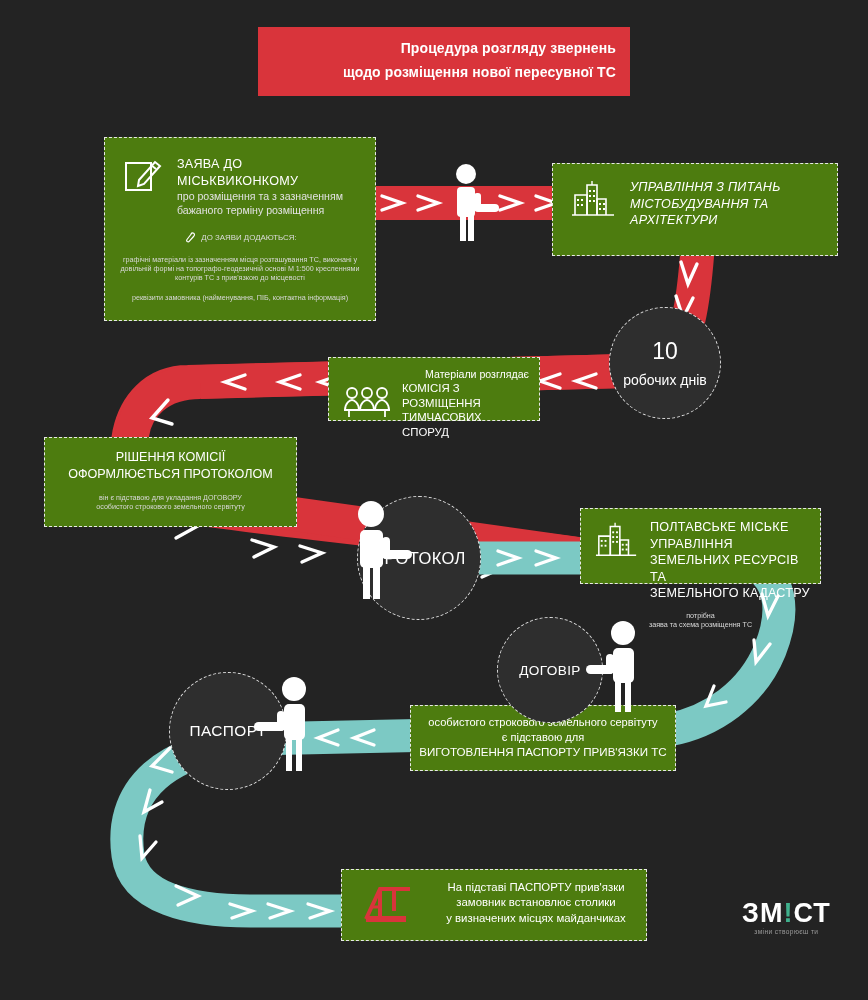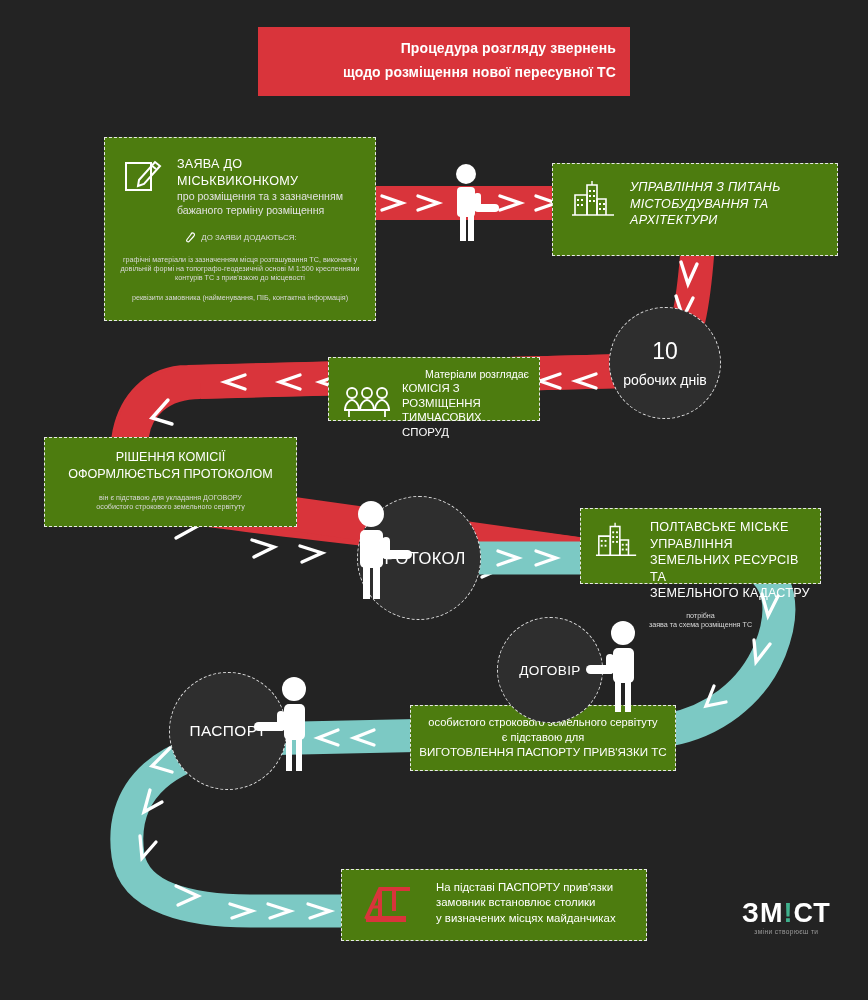--- a/index.html
+++ b/index.html
@@ -89,21 +89,21 @@
   
   #card-serv { left: 410px; top: 705px; width: 266px; height: 66px; }
   #card-serv .inner { text-align: center; padding: 9px 8px 0; }
   #card-serv .l1 { font-size: 11.1px; line-height: 14.6px; }
   #card-serv .l2 { font-size: 11.1px; line-height: 14.6px; }
   #card-serv .l3 { font-size: 11.6px; line-height: 15.6px; }
 
   
   #card-final { left: 341px; top: 869px; width: 306px; height: 72px; }
   #card-final .row { display: flex; gap: 14px; padding: 9px 10px 0 18px; align-items: center; }
-  #card-final .texts { flex: 1; }
+  #card-final .texts { text-align: center; flex: 1; }
   #card-final .texts p { font-size: 11.4px; line-height: 15.4px; }
 
   
   #circle-protokol { left: 357px; top: 496px; width: 124px; height: 124px; }
   #circle-dogovir  { left: 497px; top: 617px; width: 106px; height: 106px; }
   #circle-pasport  { left: 169px; top: 672px; width: 118px; height: 118px; }
   .token { font-size: 16.5px; letter-spacing: .4px; }
   #circle-dogovir .token { font-size: 13.6px; }
   #circle-pasport .token { font-size: 15.4px; }
 

